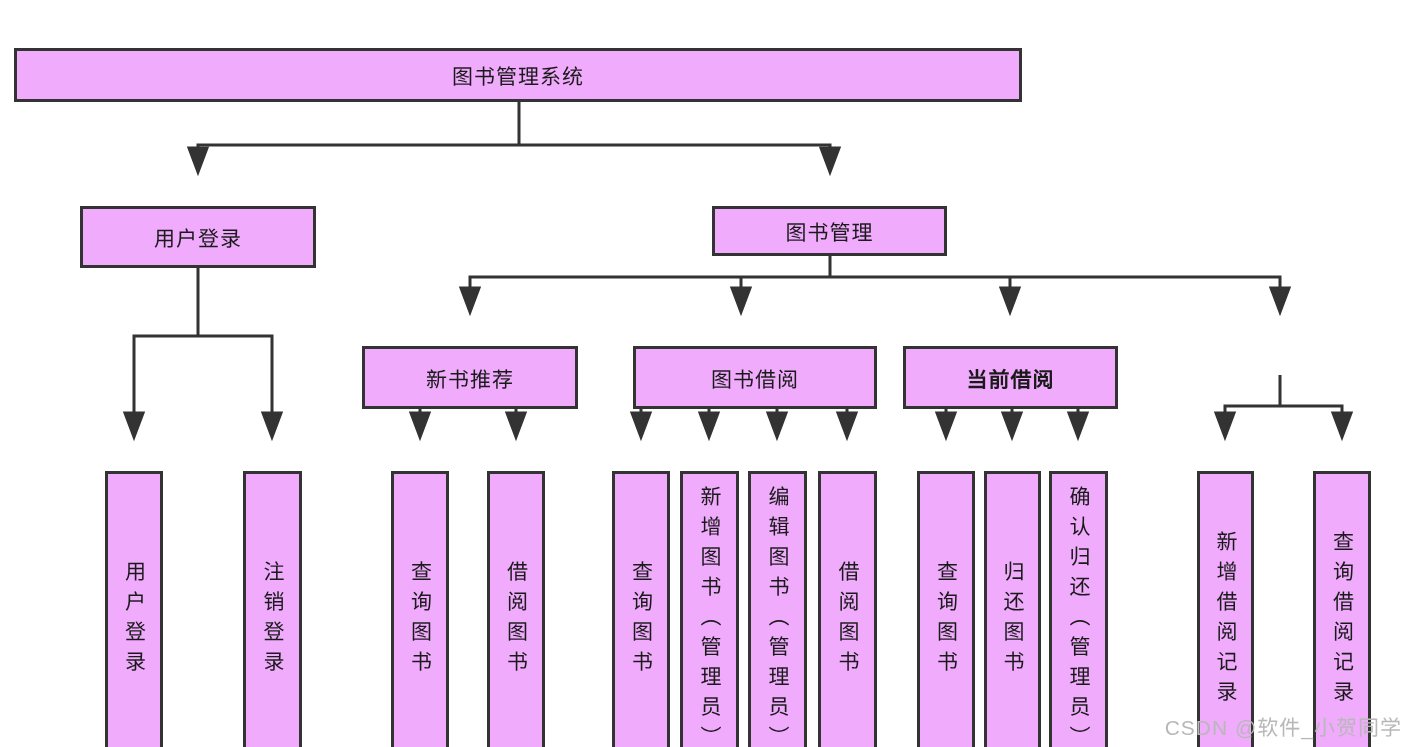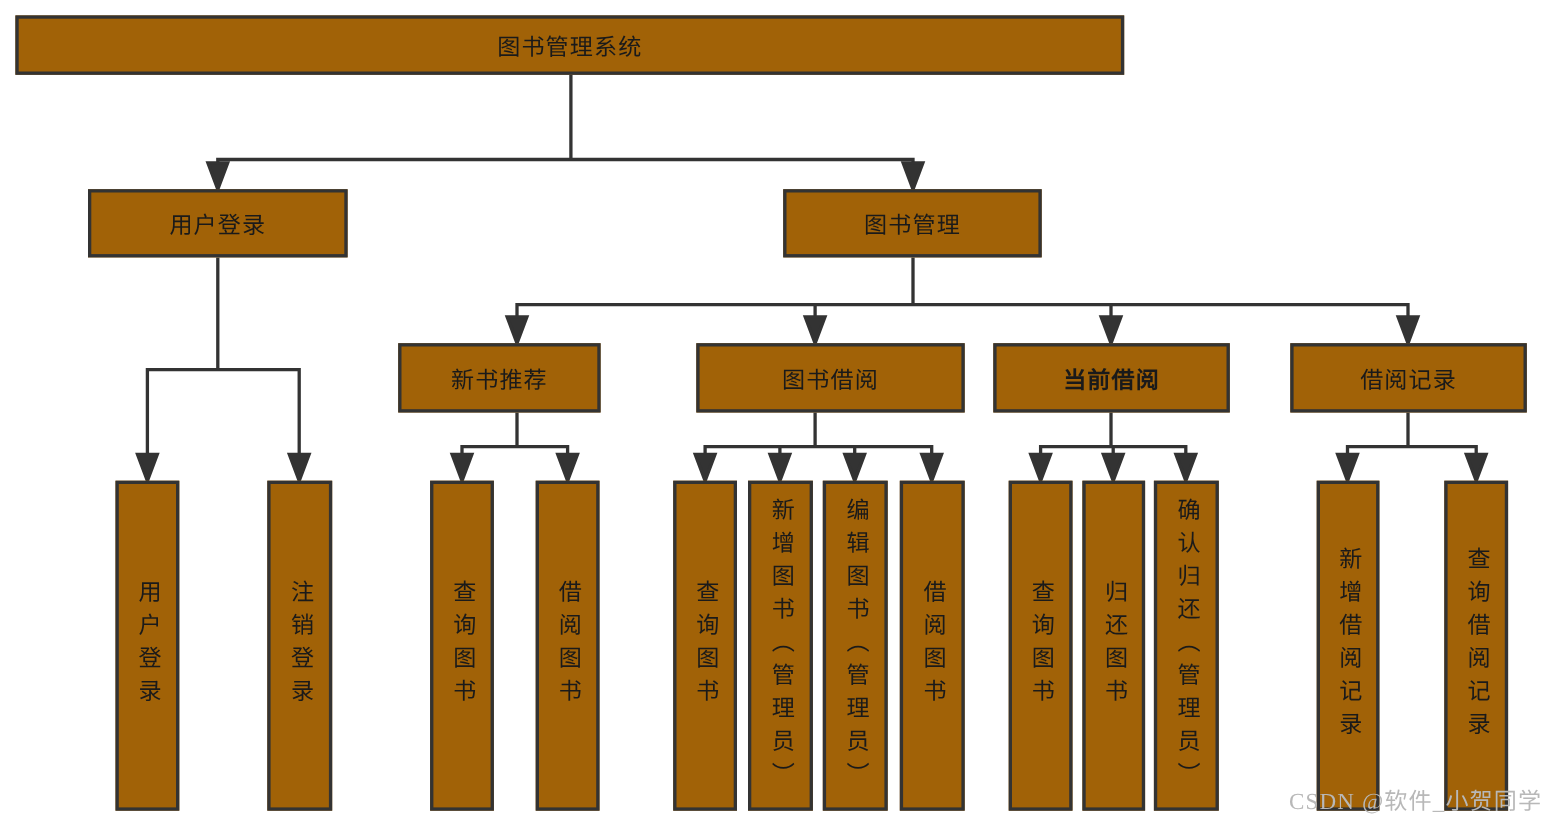--- a/index.html
+++ b/index.html
@@ -14,47 +14,47 @@
   #connectors {
     position: absolute;
     left: 0; top: 0;
     width: 1405px; height: 747px;
     z-index: 1;
   }
   .node {
     position: absolute;
     box-sizing: border-box;
     border: 3px solid #333333;
-    background: #a16207;
+    background: #f0abfc;
     display: flex;
     align-items: center;
     justify-content: center;
     color: #1a1a1a;
     font-size: 21px;
     letter-spacing: 1px;
     z-index: 2;
     text-align: center;
+    margin-top: 34px;
   }
   .node.v {
     writing-mode: vertical-rl;
     text-orientation: mixed;
     letter-spacing: 9px;
     line-height: 1;
     padding: 6px 0;
   }
   #watermark {
     position: absolute;
     top: 711px;
     right: 3px;
     color: #b8b8b8;
     font-size: 21px;
     letter-spacing: 1px;
     z-index: 5;
     white-space: nowrap;
-    font-family: Liberation Serif, serif;
   }
 </style>
 </head>
 <body>
 
 <div id="canvas">
 
   <svg id="connectors" viewBox="0 0 1405 747" xmlns="http://www.w3.org/2000/svg">
     <g stroke="#333333" stroke-width="3" fill="#333333">
       <path fill="none" d="M519 68 V145 M196.5 145 H831.5 M198 145 V152 M830 145 V152"></path>
@@ -98,35 +98,32 @@
     </g>
   </svg>
 
   <div class="node" style="left:14px; top:14px; width:1008px; height:54px;">
     <span>图书管理系统</span>
   </div>
 
   <div class="node" style="left:80px; top:172px; width:236px; height:62px;">
     <span>用户登录</span>
   </div>
-  <div class="node" style="left:712px; top:172px; width:235px; height:62px;">
+  <div class="node" style="left:712px; top:172px; width:235px; height:50px;">
     <span>图书管理</span>
   </div>
 
-  <div class="node" style="left:362px; top:312px; width:184px; height:63px;">
+  <div class="node" style="left:362px; top:312px; width:216px; height:63px;">
     <span>新书推荐</span>
   </div>
   <div class="node" style="left:633px; top:312px; width:244px; height:63px;">
     <span>图书借阅</span>
   </div>
   <div class="node" style="left:903px; top:312px; width:215px; height:63px;font-weight:bold;">
     <span>当前借阅</span>
-  </div>
-  <div class="node" style="left:1173px; top:312px; width:215px; height:63px;">
-    <span>借阅记录</span>
   </div>
 
   <div class="node v" style="left:105px; top:437px; width:58px; height:300px;">
     <span>用户登录</span>
   </div>
   <div class="node v" style="left:243px; top:437px; width:59px; height:300px;">
     <span>注销登录</span>
   </div>
 
   <div class="node v" style="left:391px; top:437px; width:58px; height:300px;">

